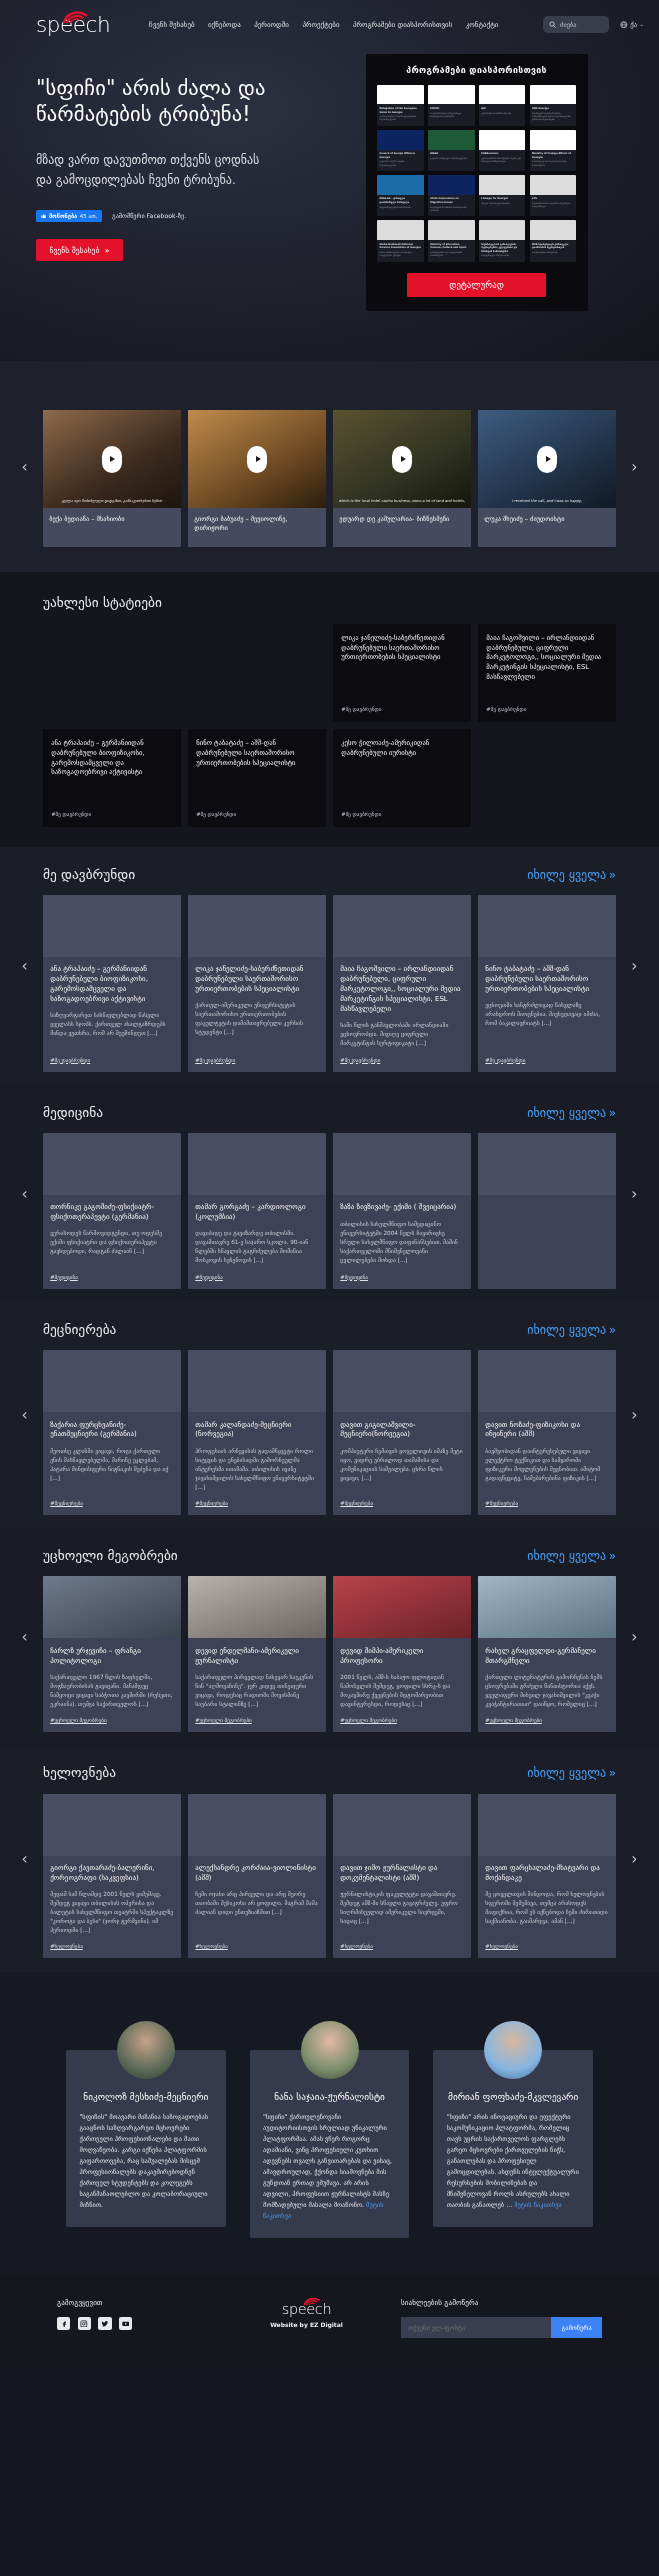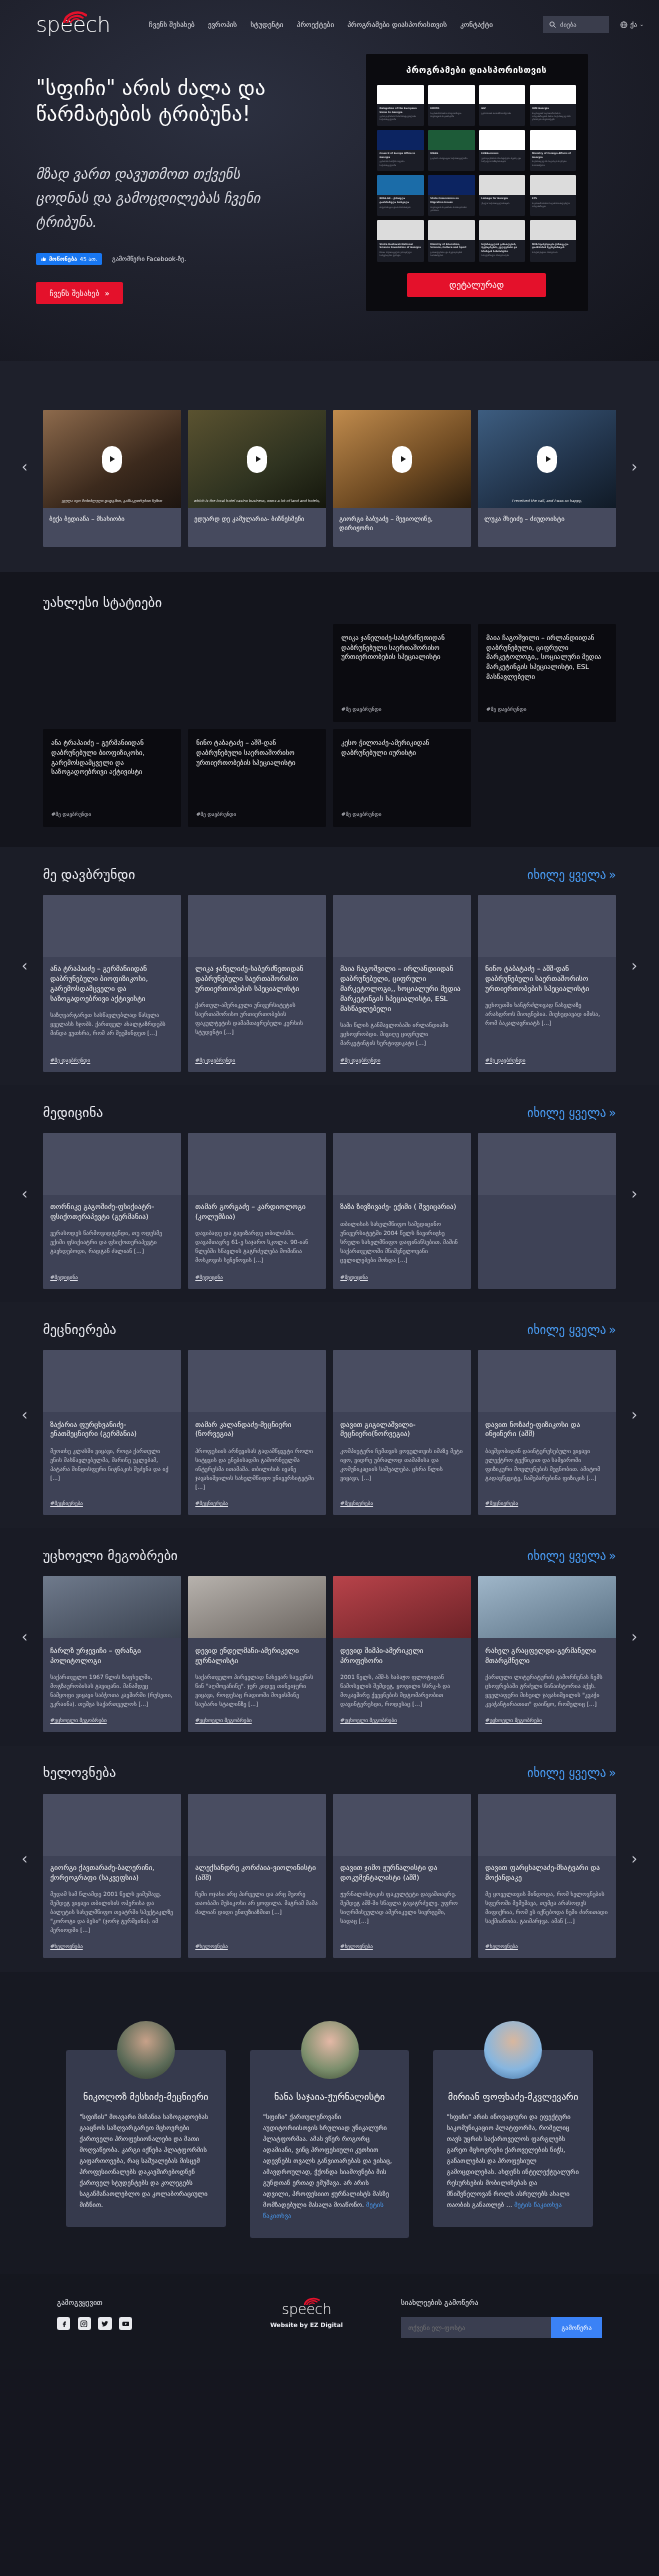--- a/index.html
+++ b/index.html
@@ -33,38 +33,37 @@
   .logo-word {
     font-size: 21.6px; letter-spacing: -0.5px; font-weight: 300;
     color: #fff; line-height: 31px; font-family: "DejaVu Sans", sans-serif;
   }
   .logo-wifi { position: absolute; left: 27px; top: 1px; width: 24px; height: 13.4px; }
   .nav { display: flex; gap: 13.4px; margin-left: 36px; align-items: center; }
   .nav a { font-size: 7px; color: #e9e9ee; white-space: nowrap; }
   .header-right { margin-left: auto; display: flex; align-items: center; gap: 11.3px; }
   .searchbox {
     display: flex; align-items: center; gap: 4.1px;
-    background: #3a3d4c; border-radius: 0;
+    background: #3a3d4c; border-radius: 5px;
     padding: 4.6px 23px 4.6px 6.2px; min-width: 66px;
   }
   .searchbox .ph { font-size: 6.4px; color: #c9cad2; }
   .lang { display: flex; align-items: center; gap: 2.6px; font-size: 6.7px; color: #e9e9ee; }
   .caret { font-size: 4.6px; }
 
   
   .hero-inner { display: flex; padding: 5.2px 36px 0 36px; position: relative; z-index: 4; }
   .hero-left { width: 309px; padding-top: 20.6px; }
   .hero-title {
     font-size: 20.6px; line-height: 1.28; font-weight: 400; color: #fff;
     letter-spacing: 0.1px;
   }
   .hero-sub {
-    margin-top: 34px; font-size: 14px; line-height: 1.72; color: #dadbe2;
+    margin-top: 22px; font-size: 12px; line-height: 1.72; color: #dadbe2;
     max-width: 242px;
-    font-style: italic;
   }
   .fb-row { margin-top: 19.6px; display: flex; align-items: center; gap: 10.3px; }
   .fb-like {
     display: inline-flex; align-items: center; gap: 2.6px;
     background: #1877f2; color: #fff; font-size: 5.7px; font-weight: 700;
     padding: 2.6px 4.6px; border-radius: 1.5px;
   }
   .fb-like .cnt { font-weight: 400; font-size: 5.4px; }
   .fb-caption { font-size: 6.2px; color: #e2e3ea; }
   .btn-red {
@@ -230,22 +229,22 @@
       <svg class="logo-wifi" viewBox="0 0 46 26">
         <path d="M2 24 C6 6, 30 0, 44 10" stroke="#e4112b" stroke-width="5" fill="none" stroke-linecap="round"></path>
         <path d="M8 25 C11 12, 28 8, 38 15" stroke="#e4112b" stroke-width="4" fill="none" stroke-linecap="round"></path>
         <path d="M14 26 C16 18, 25 15, 31 19" stroke="#e4112b" stroke-width="3" fill="none" stroke-linecap="round"></path>
       </svg>
       <span class="logo-word">speech</span>
     </a>
 
     <nav class="nav">
       <a href="#">ჩვენს შესახებ</a>
-      <a href="#">ევროპის</a>
-      <a href="#">სტუდენტი</a>
+      <a href="#">იქნებოდა</a>
+      <a href="#">პერიოდში</a>
       <a href="#">პროექტები</a>
       <a href="#">პროგრამები დიასპორისთვის</a>
       <a href="#">კონტაქტი</a>
     </nav>
 
     <div class="header-right">
       <div class="searchbox">
         <svg width="7.2" height="7.2" viewBox="0 0 20 20">
           <circle cx="8.5" cy="8.5" r="6" stroke="#e9e9ee" stroke-width="2" fill="none"></circle>
           <line x1="13" y1="13" x2="18.5" y2="18.5" stroke="#e9e9ee" stroke-width="2"></line>
@@ -414,32 +413,32 @@
   <span class="arrow right">›</span>
   <div class="carousel-row" id="video-row">
       <div class="vid">
         <div class="vid-thumb a">
           <span class="play"></span>
           <span class="vid-sub">ყველა იყო მოხიბლული დადგმით, განსაკუთრებით ჩემით</span>
         </div>
         <div class="vid-cap">ბექა ბედიანა – მსახიობი</div>
       </div>
       <div class="vid">
+        <div class="vid-thumb b">
+          <span class="play"></span>
+          <span class="vid-sub"></span>
+        </div>
+        <div class="vid-cap">გიორგი ბაბუაძე – მევიოლინე, დირიჟორი</div>
+      </div>
+      <div class="vid">
         <div class="vid-thumb c">
           <span class="play"></span>
           <span class="vid-sub">which is the local hotel casino business, owns a lot of land and hotels,</span>
         </div>
         <div class="vid-cap">ედუარდ დე კამულარია- ბიზნესმენი</div>
-      </div>
-      <div class="vid">
-        <div class="vid-thumb b">
-          <span class="play"></span>
-          <span class="vid-sub"></span>
-        </div>
-        <div class="vid-cap">გიორგი ბაბუაძე – მევიოლინე, დირიჟორი</div>
       </div>
       <div class="vid">
         <div class="vid-thumb d">
           <span class="play"></span>
           <span class="vid-sub">I received the call, and I was so happy,</span>
         </div>
         <div class="vid-cap">ლუკა მხეიძე – ძიუდოისტი</div>
       </div>
     </div>
 </section>

